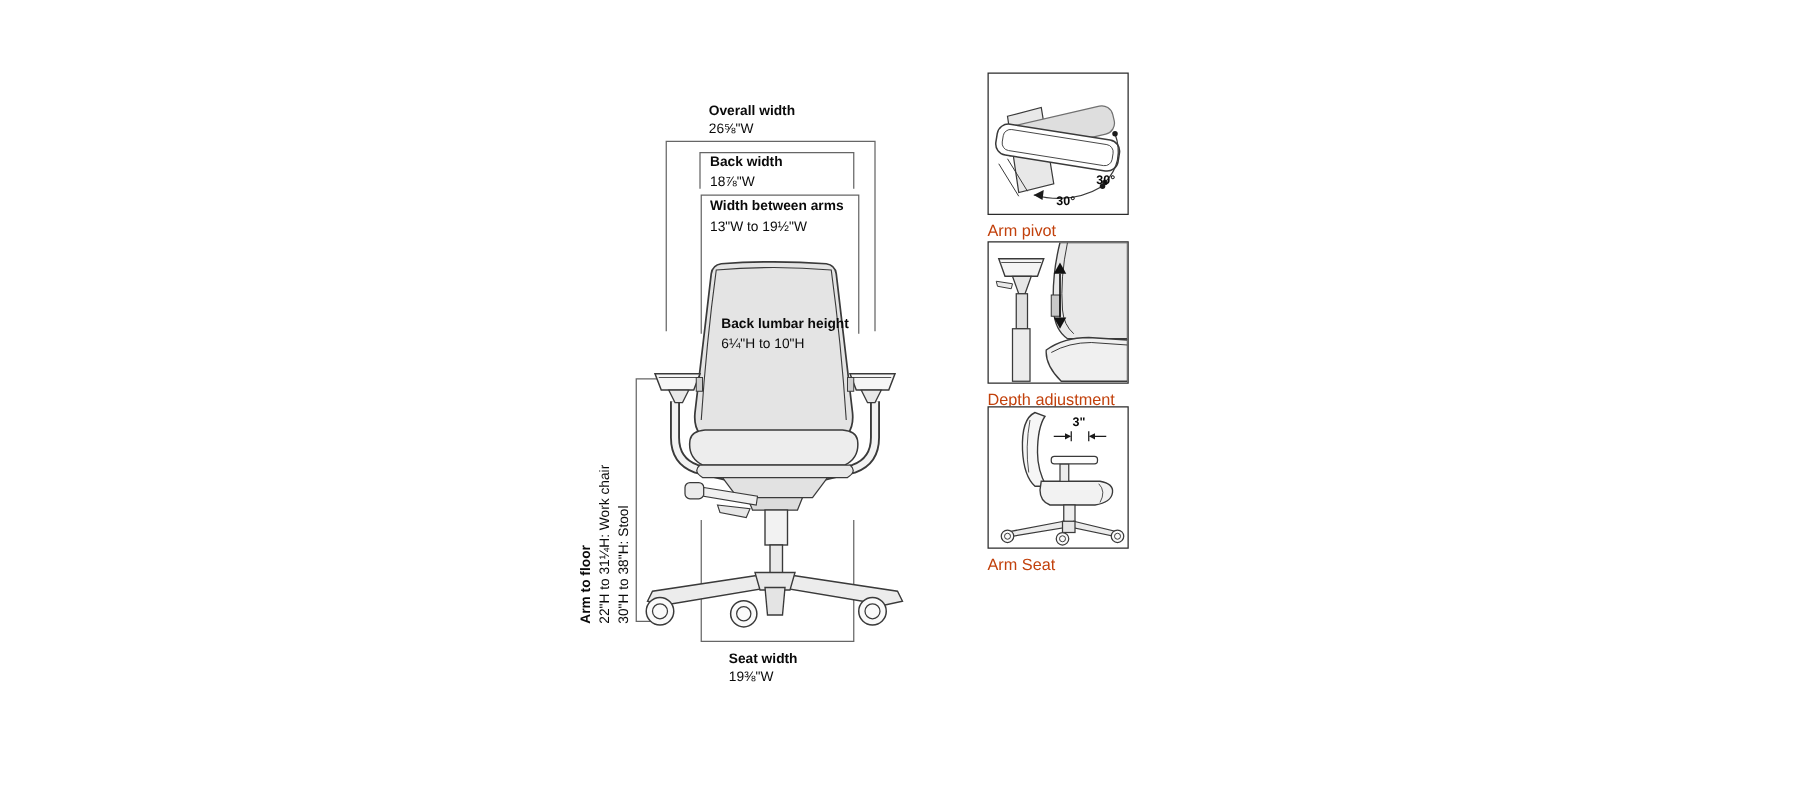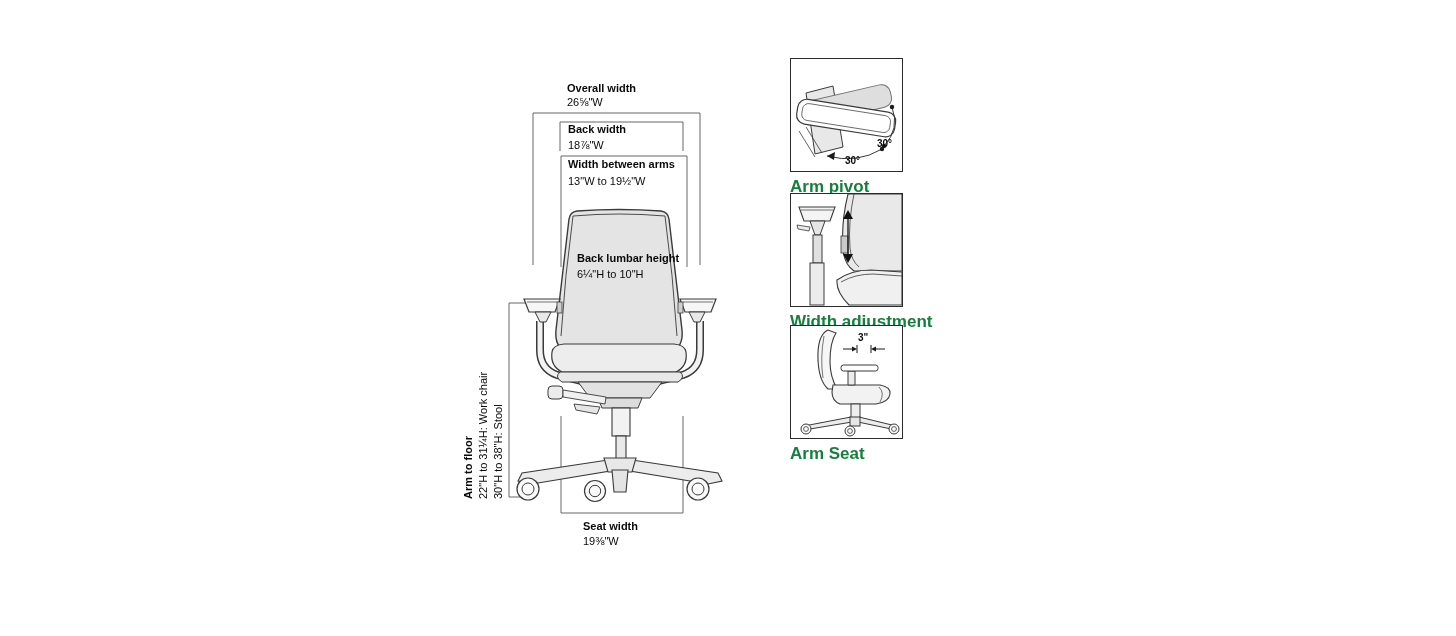--- a/index.html
+++ b/index.html
@@ -1,26 +1,26 @@
 <!DOCTYPE html>
 <html><head>
 <meta charset="utf-8">
 <style>
   html,body{margin:0;padding:0;background:#ffffff;}
   .canvas{position:relative;width:1456px;height:636px;background:#ffffff;overflow:hidden;
-          font-family:"Liberation Sans",sans-serif;color:#15803d;}
+          font-family:"Liberation Sans",sans-serif;color:#c2410c;}
   svg{display:block;}
   svg text{font-family:"Liberation Sans",sans-serif;fill:#0a0a0a;}
   .t{font-size:11px;}
   .b{font-weight:bold;}
   .small-ann{font-size:10px;font-weight:bold;}
   .main-svg{position:absolute;left:430px;top:50px;}
   .panel{position:absolute;left:790px;width:113px;}
   .panel-box{width:111px;height:112px;border:1px solid #2b2b2b;background:#fff;}
-  .caption{font-size:17px;margin-top:5px;white-space:nowrap;font-weight:bold;}
+  .caption{font-size:13px;margin-top:5px;white-space:nowrap;}
 </style>
 </head>
 <body>
 
 <div class="canvas">
 
   <svg class="main-svg" width="340" height="520" viewBox="430 50 340 520">
 
     <defs>
 
@@ -176,21 +176,21 @@
           <rect x="19" y="69" width="14" height="42" fill="#ececec" stroke-width="1"></rect>
           <rect x="50" y="42" width="7" height="17" fill="#c9c9c9" stroke="#333333" stroke-width="0.8"></rect>
         </g>
         <g fill="#111111">
           <polygon points="57,16 52,25 62,25"></polygon>
           <line x1="57" y1="25" x2="57" y2="60" stroke="#111111" stroke-width="1.3"></line>
           <polygon points="57,69 52,60 62,60"></polygon>
         </g>
       </svg>
     </div>
-    <div class="caption">Width adjustment</div>
+    <div class="caption">Depth adjustment</div>
   </div>
 
   <div class="panel" style="top:325px">
     <div class="panel-box">
       <svg width="111" height="112" viewBox="0 0 111 112">
         <use href="#chair-side"></use>
         <g stroke="#1a1a1a" stroke-width="1">
           <line x1="66" y1="19" x2="66" y2="27"></line>
           <line x1="80" y1="19" x2="80" y2="27"></line>
           <line x1="52" y1="23" x2="61" y2="23"></line>

